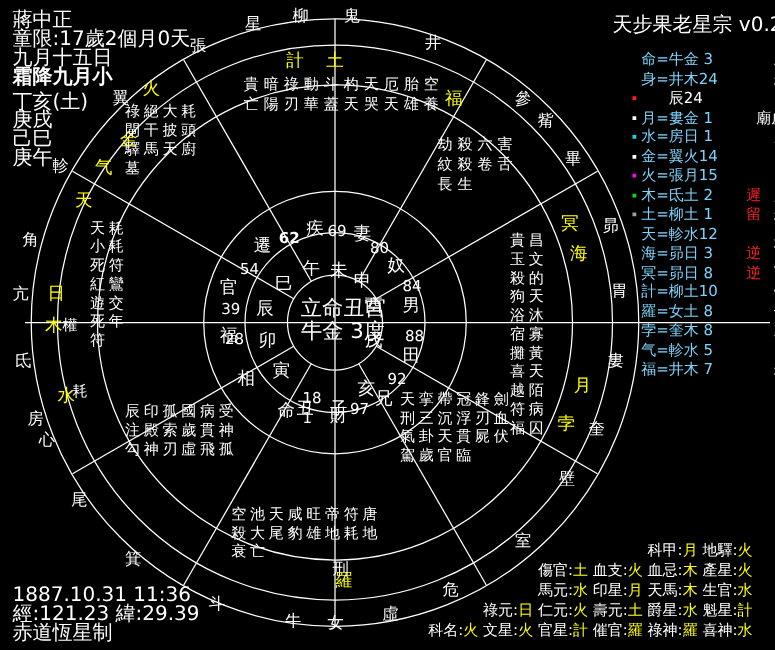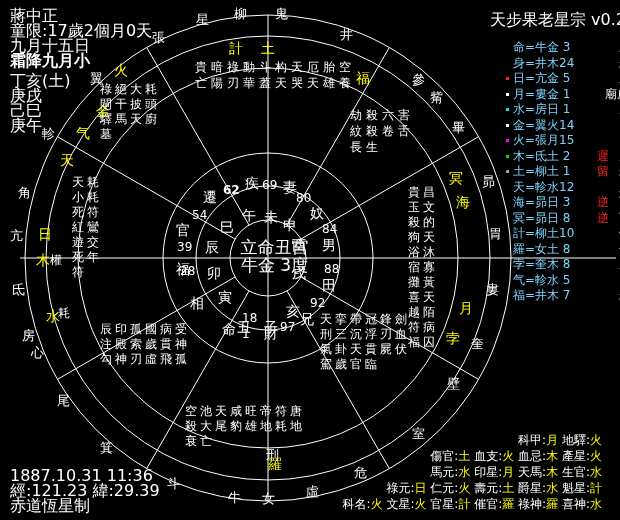--- a/index.html
+++ b/index.html
@@ -159,21 +159,20 @@
   <div class="planet-row">
       <span class="dot"></span>
       <span class="pl">身=井木24</span>
       <span class="flag"></span>
       <span class="pos">未16</span>
     </div>
   <div class="planet-row">
       <span class="dot">
         <i style="background:#ff2020"></i>
       </span>
-      <span class="pl">日=亢金 5</span>
       <span class="flag"></span>
       <span class="pos">辰24</span>
     </div>
   <div class="planet-row">
       <span class="dot">
         <i style="background:#fff"></i>
       </span>
       <span class="pl">月=婁金 1</span>
       <span class="flag"></span>
       <span class="pos" style="margin-left:-6px">廟戌16</span>

